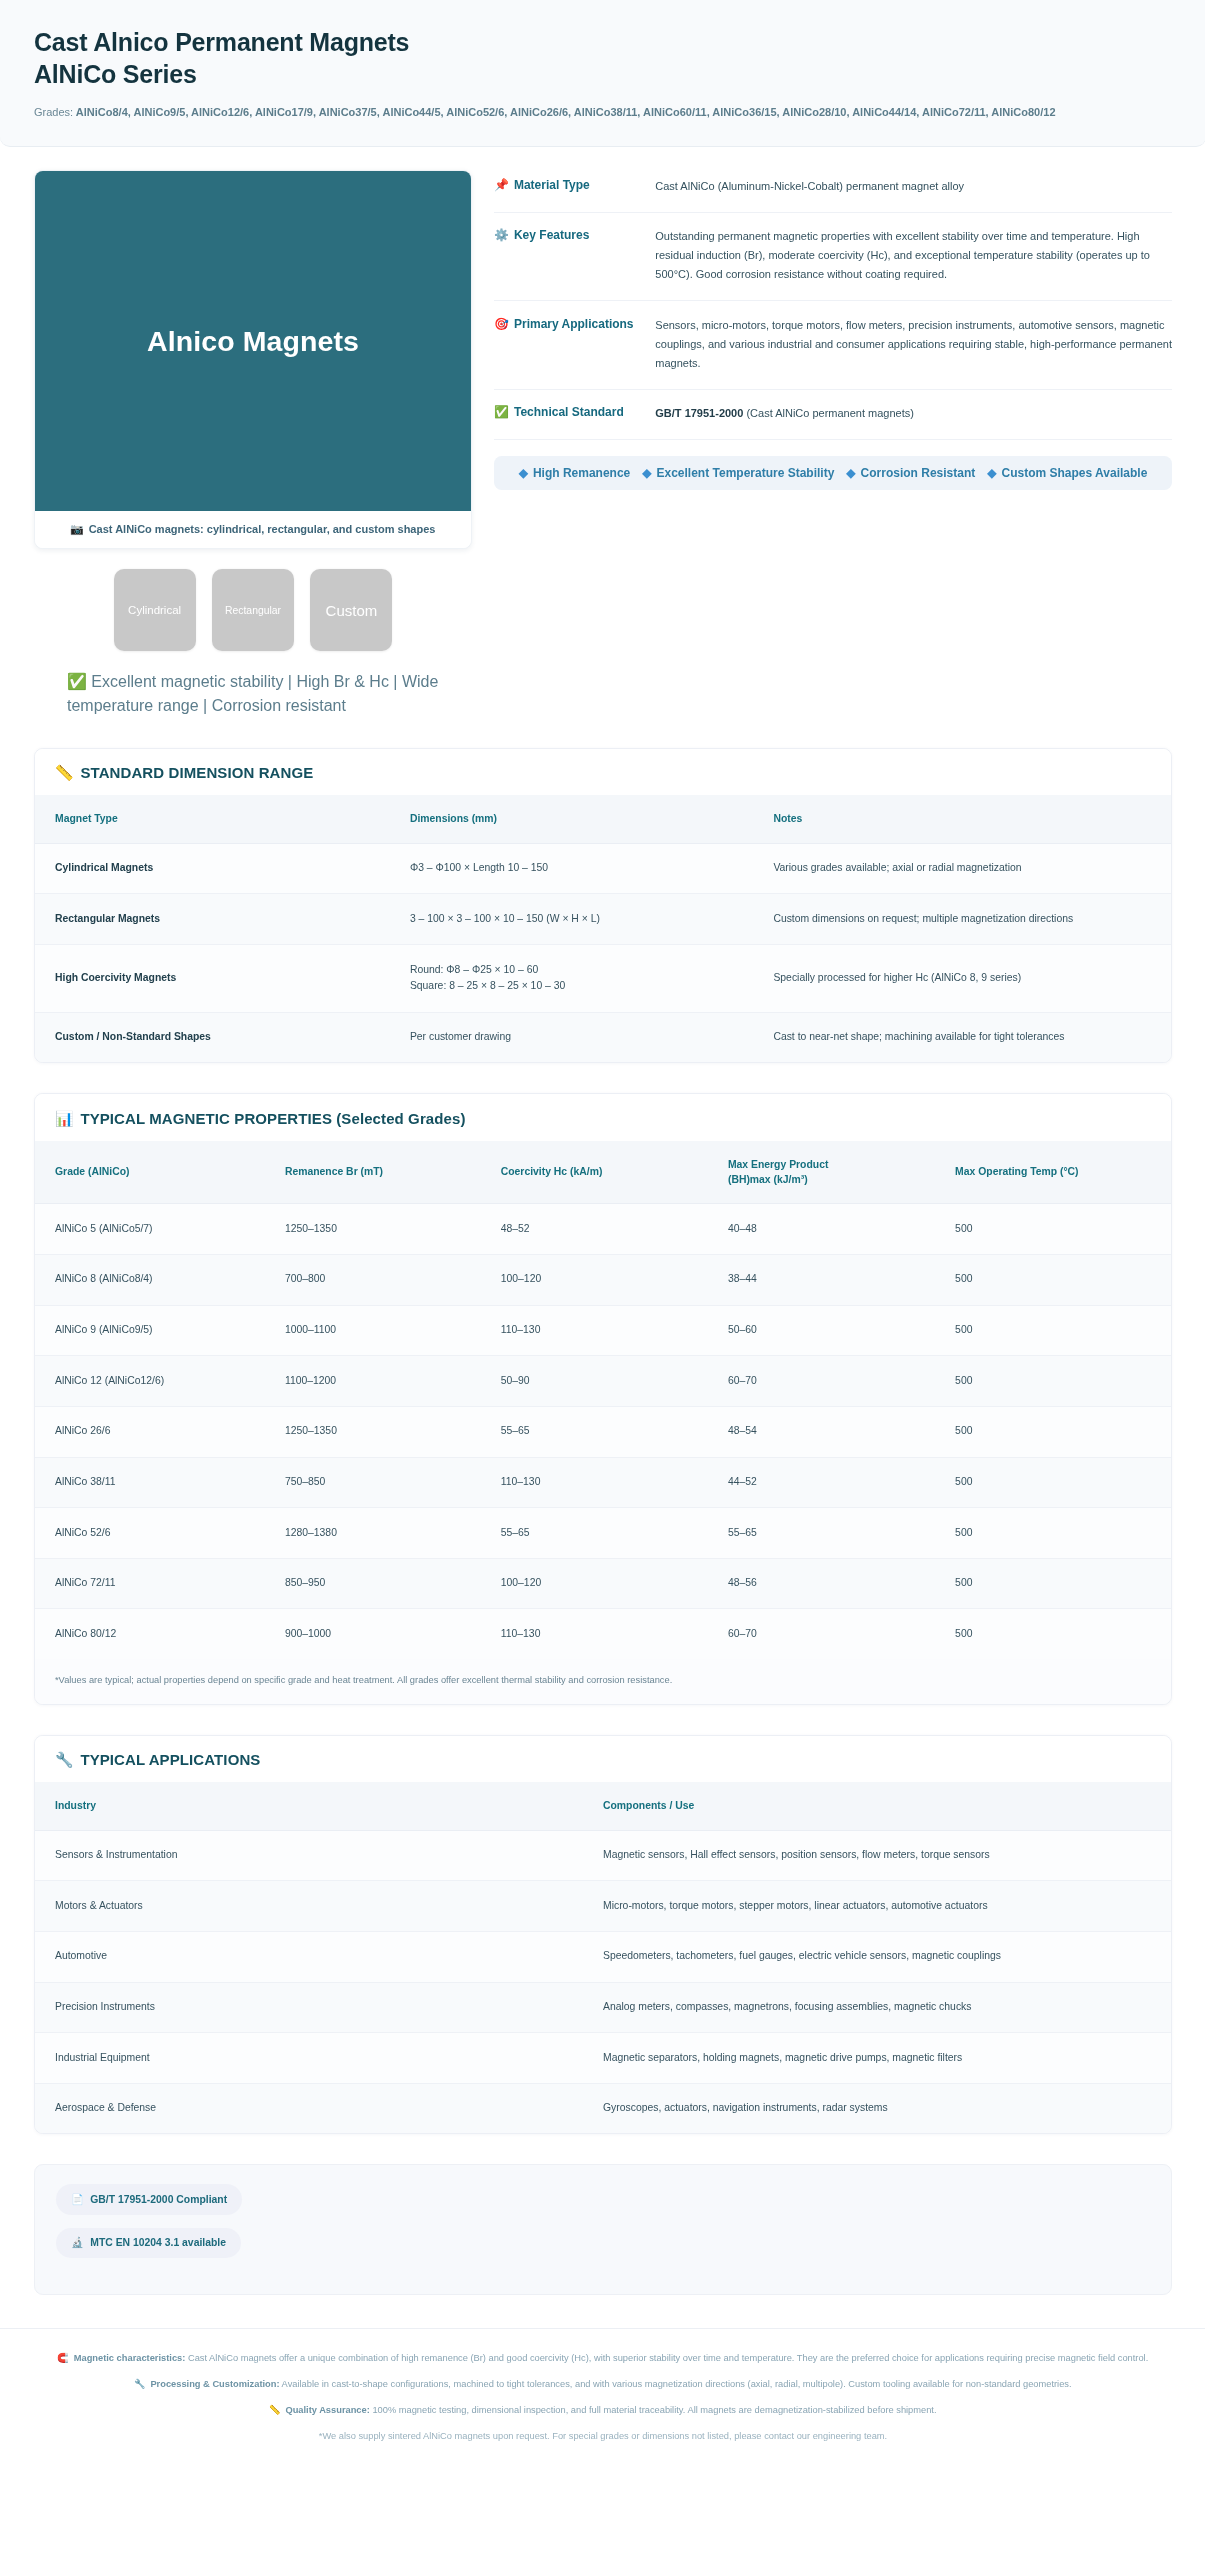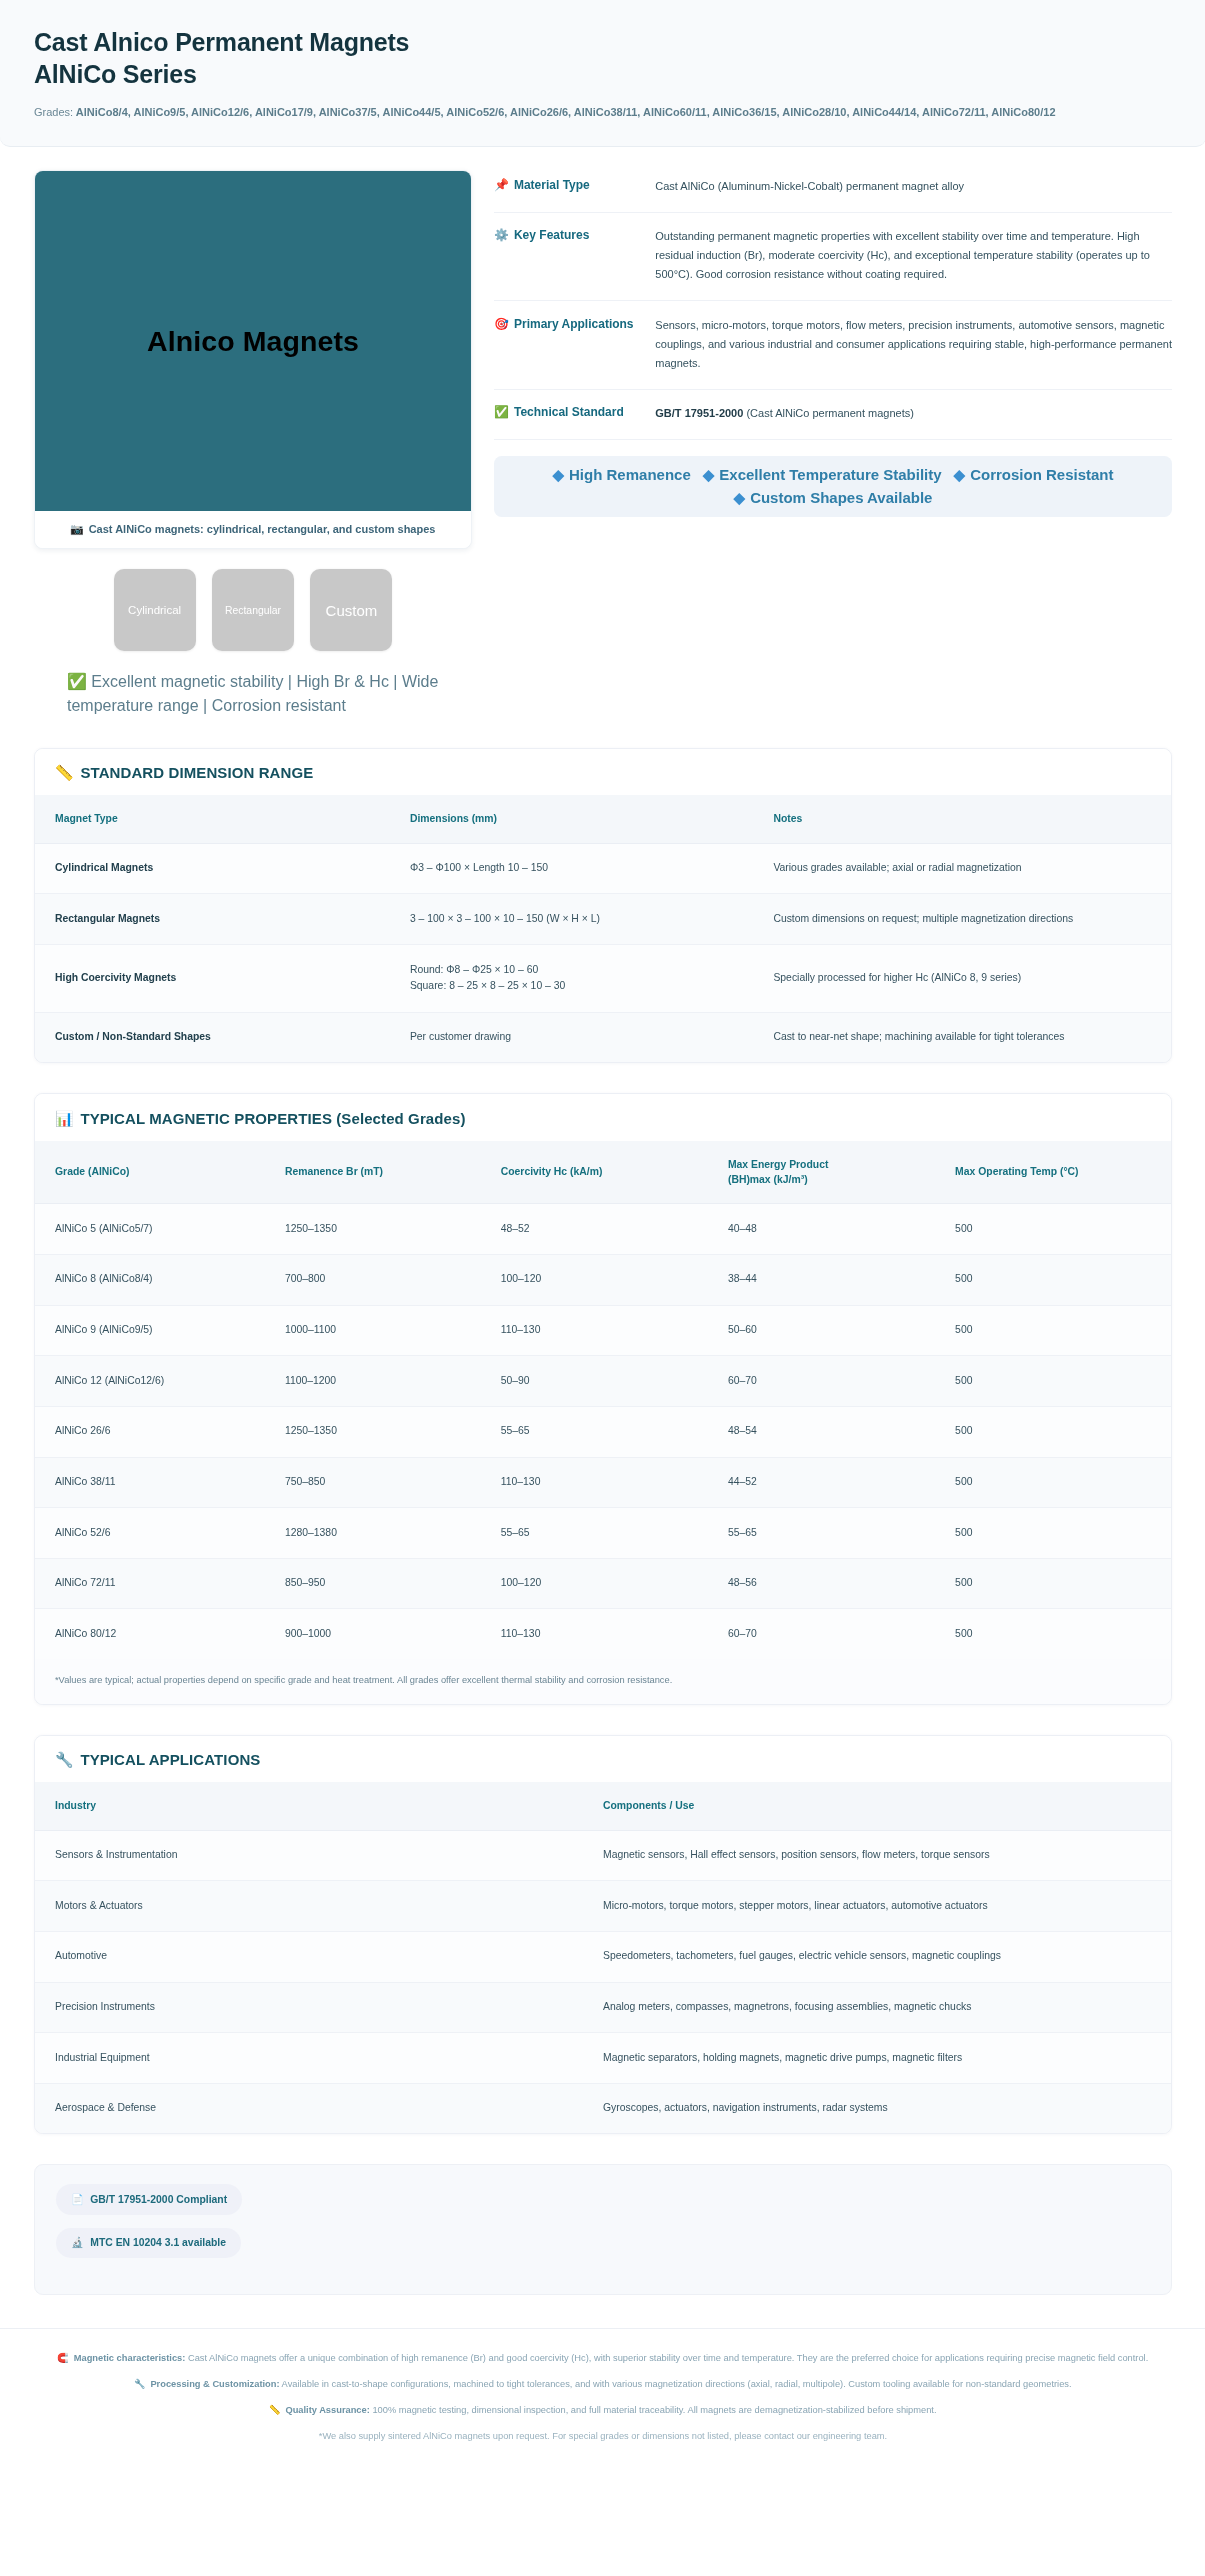--- a/index.html
+++ b/index.html
@@ -55,21 +55,21 @@
     border: 0.5px solid #eef2f6;
   }
   .imgbox {
     height: 340px;
     background: #2c6e7e;
     display: flex;
     align-items: center;
     justify-content: center;
   }
   .imgbox .ititle {
-    color: #000000;
+    color: #ffffff;
     font-size: 28.5px;
     font-weight: 700;
     letter-spacing: 0.1px;
   }
   .imgcap {
     padding: 12px 10px;
     text-align: center;
     font-size: 11px;
     font-weight: 700;
     color: #3d6579;
@@ -131,21 +131,21 @@
 
   .featstrip {
     margin-top: 15.3px;
     background: #eef3f9;
     border-radius: 7.7px;
     padding: 10px 14.3px;
     display: flex;
     flex-wrap: wrap;
     justify-content: center;
     gap: 5.5px 12px;
-    font-size: 15px;
+    font-size: 12px;
     font-weight: 600;
     color: #2f7ea8;
     text-align: center;
   }
   .featstrip .itm { white-space: nowrap; }
   .featstrip .dot { color: #3b8fd0; margin-right: 5px; }
 
   
   .sec {
     margin: 30px 34px 0 34px;

